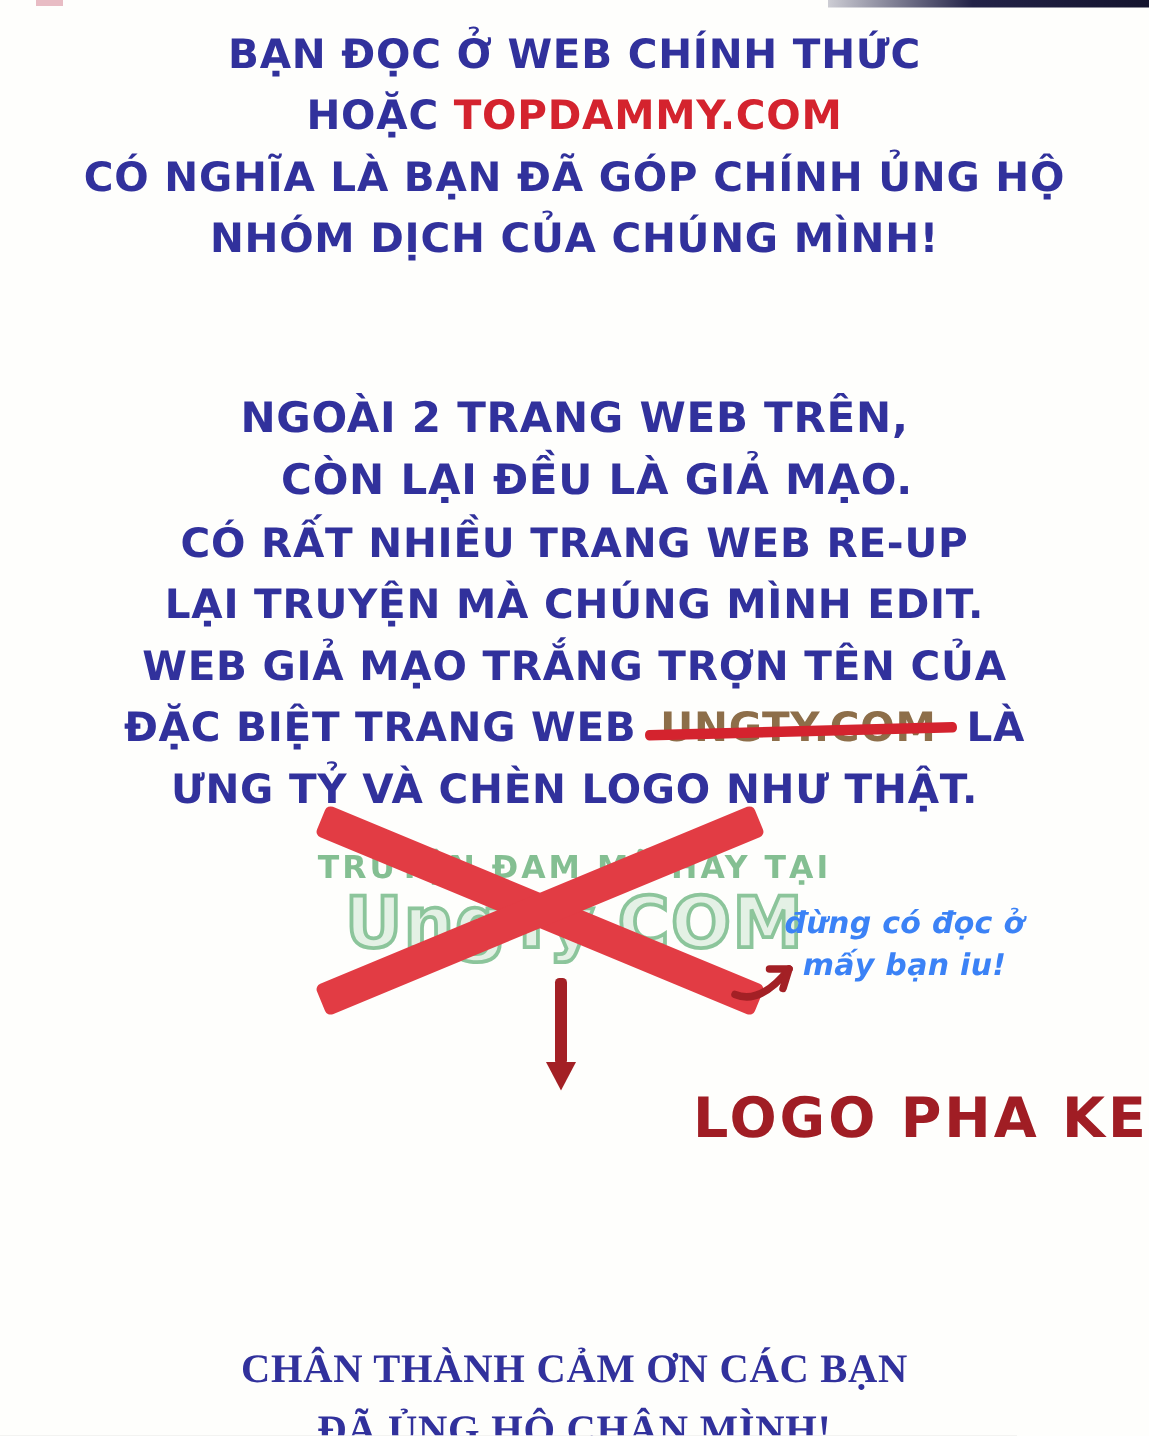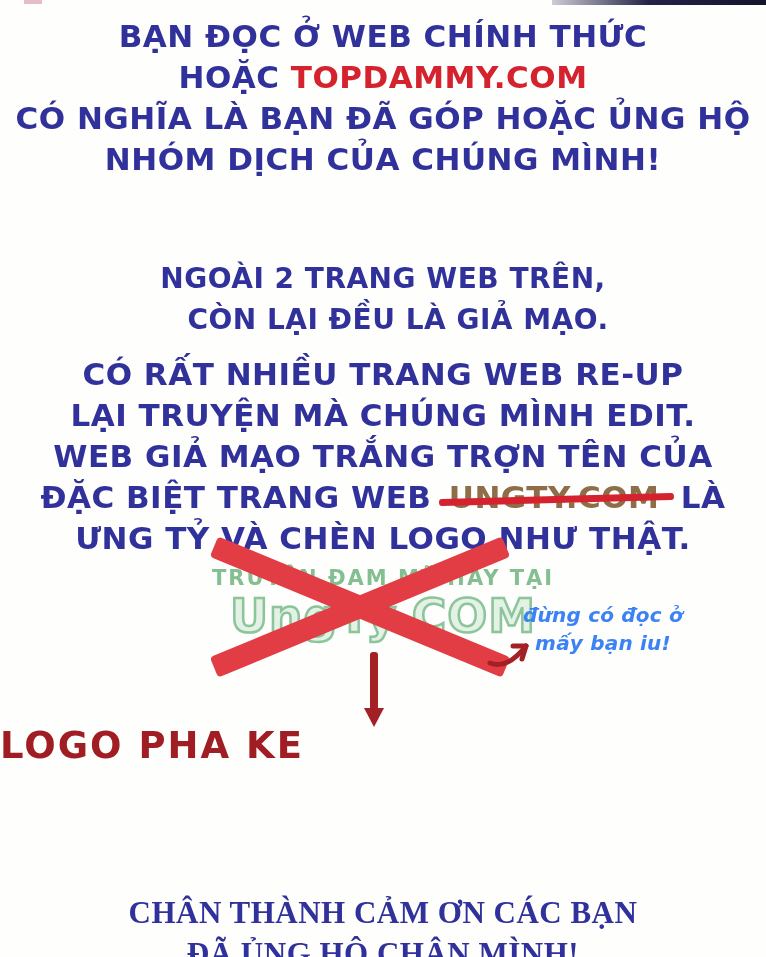--- a/index.html
+++ b/index.html
@@ -13,21 +13,21 @@
     font-weight:bold;
   }
 
   
   .sliver { position:absolute; top:0; }
   .sliver.pink { left:24px; width:18px; height:4px; background:#e8bcc4; }
   .sliver.navy { left:552px; width:214px; height:5px;
     background:linear-gradient(to right,#cdcdd4,#232348 45%,#14142e); }
 
   .block { position:absolute; left:0; width:766px; text-align:center; }
-  .line { height:41px; line-height:41px; font-size:31px; white-space:nowrap; letter-spacing:0.5px; }
+  .line { height:41px; line-height:41px; font-size:27px; white-space:nowrap; letter-spacing:0.5px; }
   .line.tight { font-size:26px; letter-spacing:-0.5px; }
   .blue { color:#31319c; }
   .red  { color:#d4232e; }
   .sp   { margin:0 9px; }
 
   .struck { color:#8d6e49; position:relative; margin:0 10px 0 6px; display:inline-block; }
   .struck::after {
     content:""; position:absolute; left:-10px; right:-14px; top:46%;
     height:7px; background:#d4232e; border-radius:3px; transform:rotate(-1.5deg);
   }
@@ -64,48 +64,48 @@
 
   .curved-arrow { position:absolute; left:487px; top:633px; }
 
   .note {
     position:absolute; left:505px; top:601px; width:196px; text-align:center;
     color:#3b82f6; font-size:20px; line-height:28px; font-style:italic;
     letter-spacing:0.2px; white-space:nowrap;
   }
 
   .caption {
-    position:absolute; top:724px; left:0; width:766px; text-align:left;
+    position:absolute; top:724px; left:0; width:766px; text-align:right;
     font-size:37px; letter-spacing:2px; color:#a01d24;
   }
 </style>
 </head>
 <body>
 
 <main class="canvas">
 
   <div class="sliver pink"></div>
   <div class="sliver navy"></div>
 
   <section class="block" style="top:16px;">
     <div class="line blue">BẠN ĐỌC Ở WEB CHÍNH THỨC</div>
     <div class="line">
       <span class="blue">HOẶC</span>
       <span class="red">TOPDAMMY.COM</span>
     </div>
-    <div class="line blue">CÓ NGHĨA LÀ BẠN ĐÃ GÓP HOẶC ỦNG HỘ</div>
+    <div class="line blue">CÓ NGHĨA LÀ BẠN ĐÃ GÓP CHÍNH ỦNG HỘ</div>
     <div class="line blue">NHÓM DỊCH CỦA CHÚNG MÌNH!</div>
   </section>
 
   <section class="block" style="top:258px;">
     <div class="line blue" style="font-size:28px;">NGOÀI 2 TRANG WEB TRÊN,</div>
     <div class="line blue" style="font-size:28px;margin-left:30px;">CÒN LẠI ĐỀU LÀ GIẢ MẠO.</div>
   </section>
 
-  <section class="block" style="top:354px;">
+  <section class="block" style="top:342px;">
     <div class="line blue">CÓ RẤT NHIỀU TRANG WEB RE-UP</div>
     <div class="line blue">LẠI TRUYỆN MÀ CHÚNG MÌNH EDIT.</div>
     <div class="line blue">WEB GIẢ MẠO TRẮNG TRỢN TÊN CỦA</div>
     <div class="line">
       <span class="blue">ĐẶC BIỆT TRANG WEB</span>
       <span class="struck">UNGTY.COM</span>
       <span class="blue">LÀ</span>
     </div>
     <div class="line blue">ƯNG TỶ VÀ CHÈN LOGO NHƯ THẬT.</div>
   </section>

